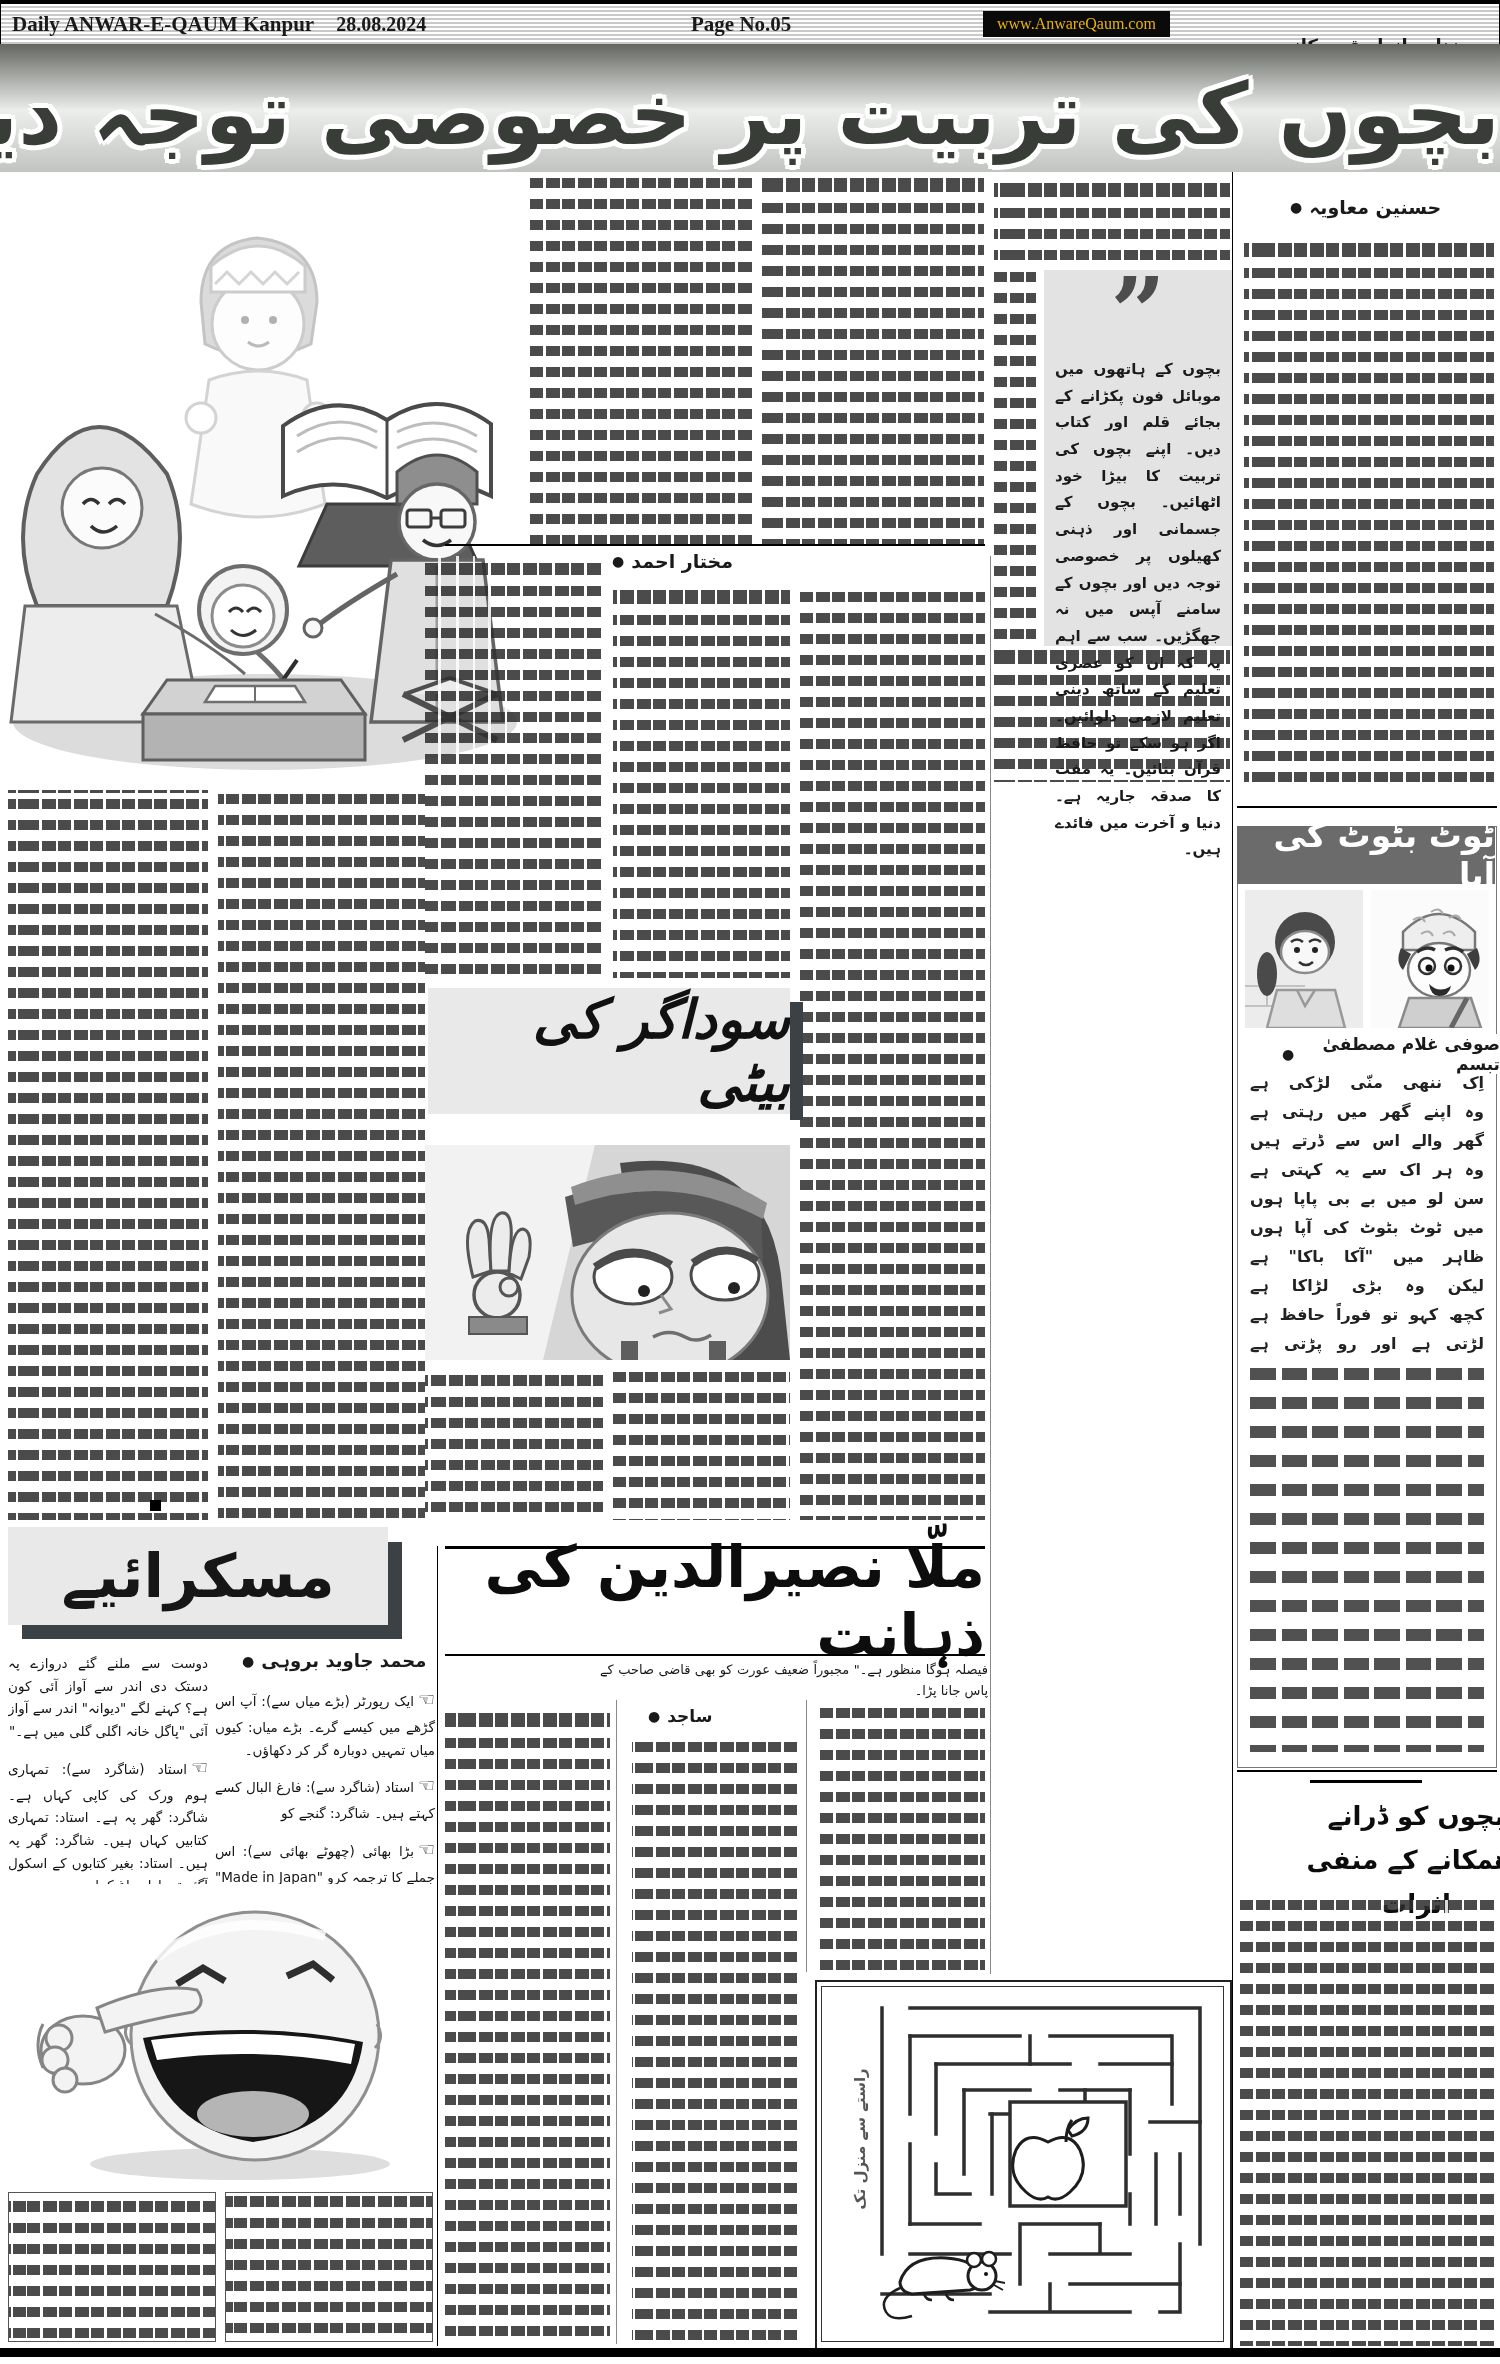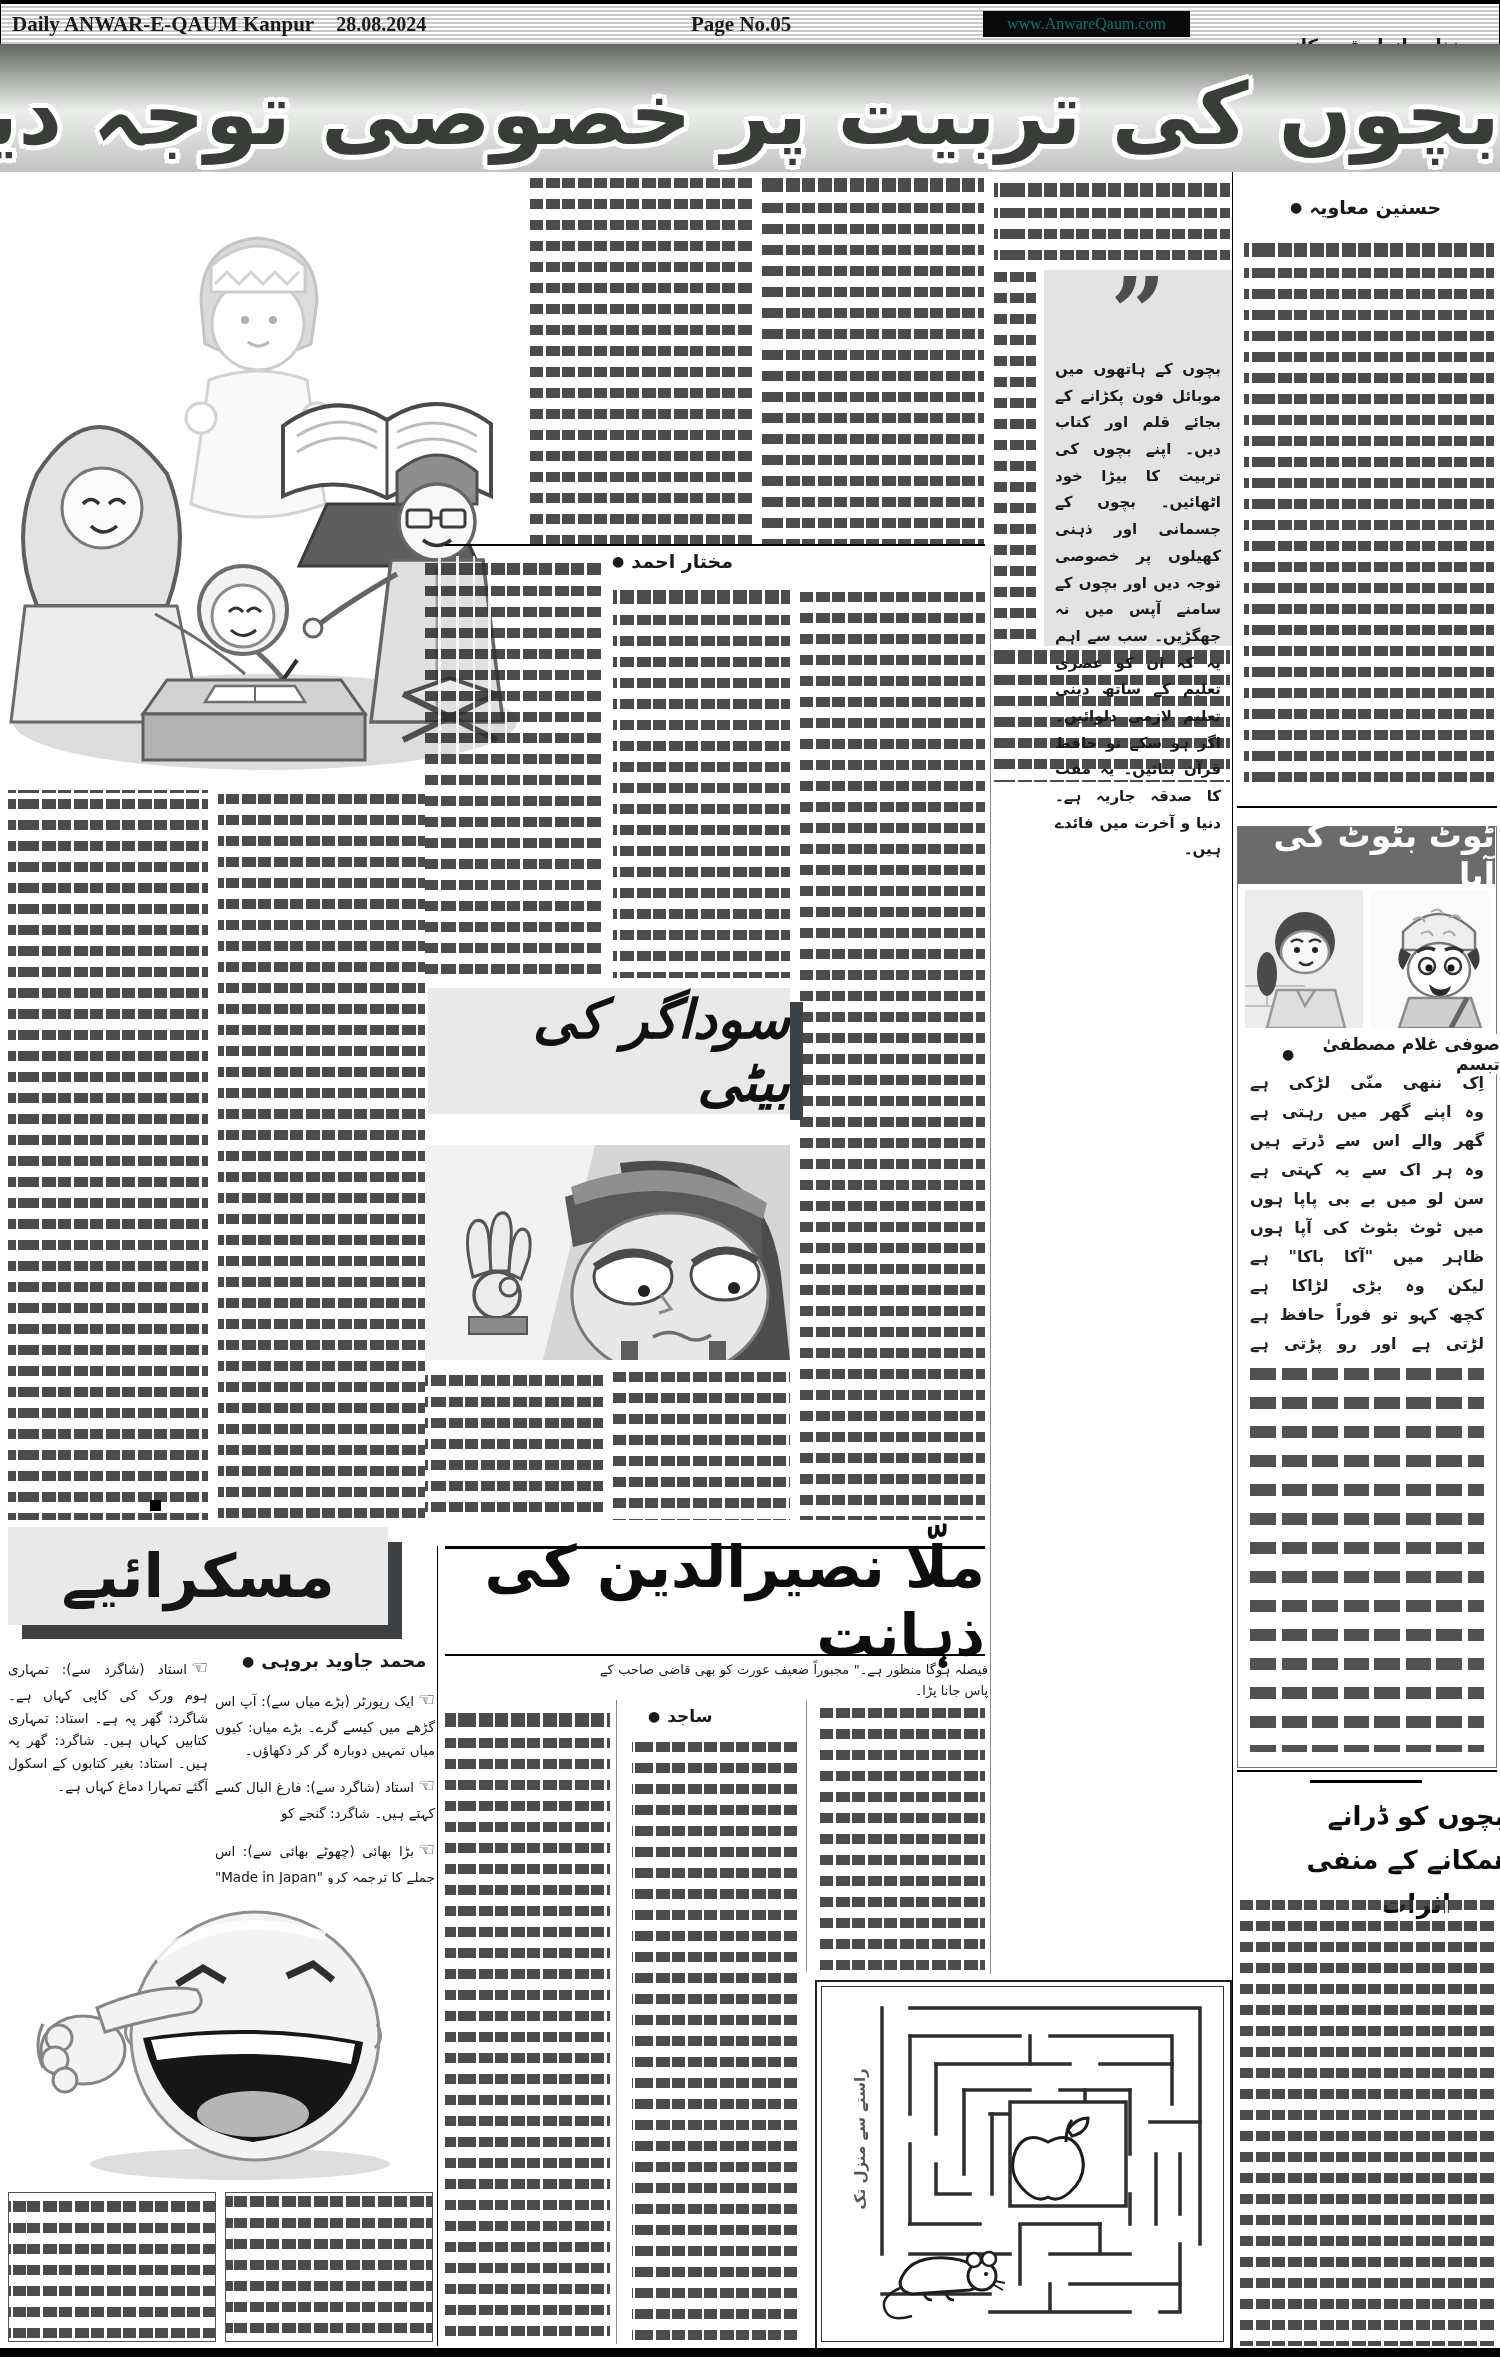--- a/index.html
+++ b/index.html
@@ -65,21 +65,21 @@
 </style>
 </head>
 <body>
 
 <div id="page">
 
   <div id="header" class="abs">
     <span class="hd-item lat" style="margin-left:11px;font-size:21px;font-weight:bold;">Daily ANWAR-E-QAUM Kanpur</span>
     <span class="hd-item lat" style="margin-left:22px;font-size:20px;font-weight:bold;">28.08.2024</span>
     <span class="hd-item lat" style="position:absolute;left:690px;font-size:21px;font-weight:bold;">Page No.05</span>
-    <span class="hd-item lat" style="position:absolute;left:982px;background:#0a0a0a;color:#0f766e;padding:4px 24px;font-size:16px;">www.AnwareQaum.com</span>
+    <span class="hd-item lat" style="position:absolute;left:982px;background:#0a0a0a;color:#eab308;padding:4px 14px;font-size:16px;">www.AnwareQaum.com</span>
     <span class="hd-item rtl" style="position:absolute;left:1280px;width:200px;text-align:center;font-size:18px;font-weight:bold;margin-top:42px;">روزنامہ انوار قوم کانپور</span>
   </div>
 
   <div id="band" class="abs">
     <div id="main-headline" class="rtl">بچوں کی تربیت پر خصوصی توجہ دیں</div>
   </div>
 
   <div class="abs" style="left:5px;top:174px;width:515px;height:602px;">
     <svg width="515" height="602" viewBox="0 0 515 602">
       <ellipse cx="260" cy="548" rx="252" ry="48" fill="#dcdcdc"></ellipse>
@@ -287,20 +287,23 @@
     </div>
     <div class="joke">
       <span class="hand">☜</span><span>استاد (شاگرد سے): فارغ البال کسے کہتے ہیں۔ شاگرد: گنجے کو</span>
     </div>
     <div class="joke">
       <span class="hand">☜</span><span>بڑا بھائی (چھوٹے بھائی سے): اس جملے کا ترجمہ کرو "Made in Japan" چھوٹا بھائی: پاگل</span>
     </div>
   </div>
   <div class="abs" style="left:8px;top:1652px;width:200px;height:232px;overflow:hidden;">
     <div class="joke">
+      <span>دوست سے ملنے گئے دروازے پہ دستک دی اندر سے آواز آئی کون ہے؟ کہنے لگے "دیوانہ" اندر سے آواز آئی "پاگل خانہ اگلی گلی میں ہے۔"</span>
+    </div>
+    <div class="joke">
       <span class="hand">☜</span><span>استاد (شاگرد سے): تمہاری ہوم ورک کی کاپی کہاں ہے۔ شاگرد: گھر پہ ہے۔ استاد: تمہاری کتابیں کہاں ہیں۔ شاگرد: گھر پہ ہیں۔ استاد: بغیر کتابوں کے اسکول آگئے تمہارا دماغ کہاں ہے۔</span>
     </div>
   </div>
 
   <div class="abs" style="left:25px;top:1888px;width:410px;height:296px;">
     <svg width="410" height="296" viewBox="0 0 410 296">
       <ellipse cx="215" cy="276" rx="150" ry="16" fill="#dedede"></ellipse>
       <circle cx="230" cy="148" r="124" fill="#f3f3f3" stroke="#8f8f8f" stroke-width="3"></circle>
       <path d="M130 70 Q200 18 300 48" fill="none" stroke="#ffffff" stroke-width="10" opacity=".8"></path>
       <path d="M152 96 l26 -16 l22 13" fill="none" stroke="#2e2e2e" stroke-width="7"></path>

